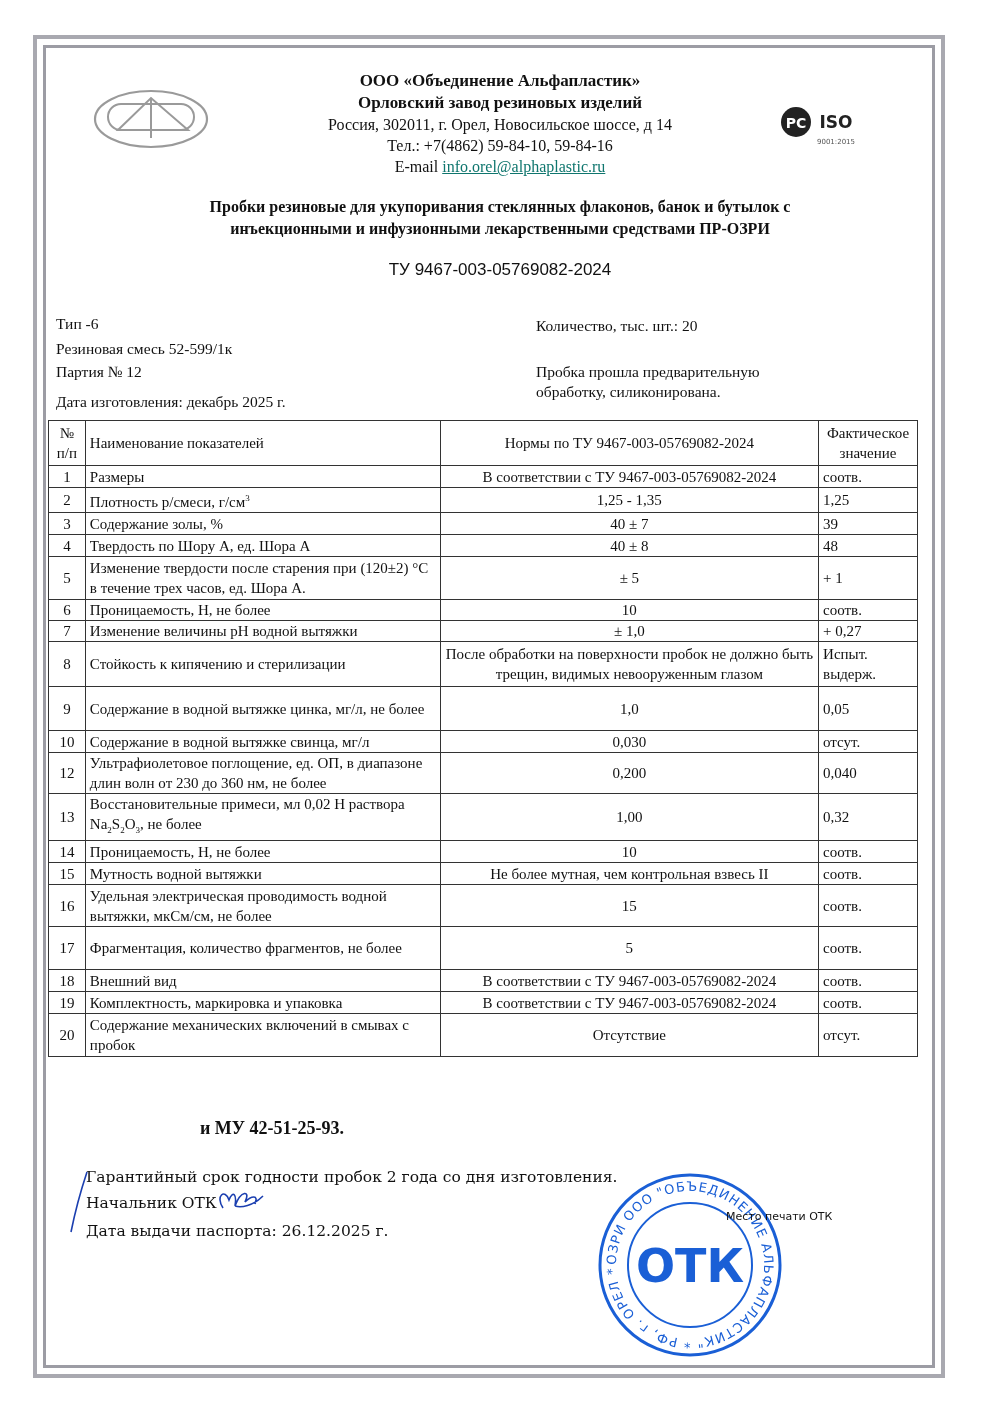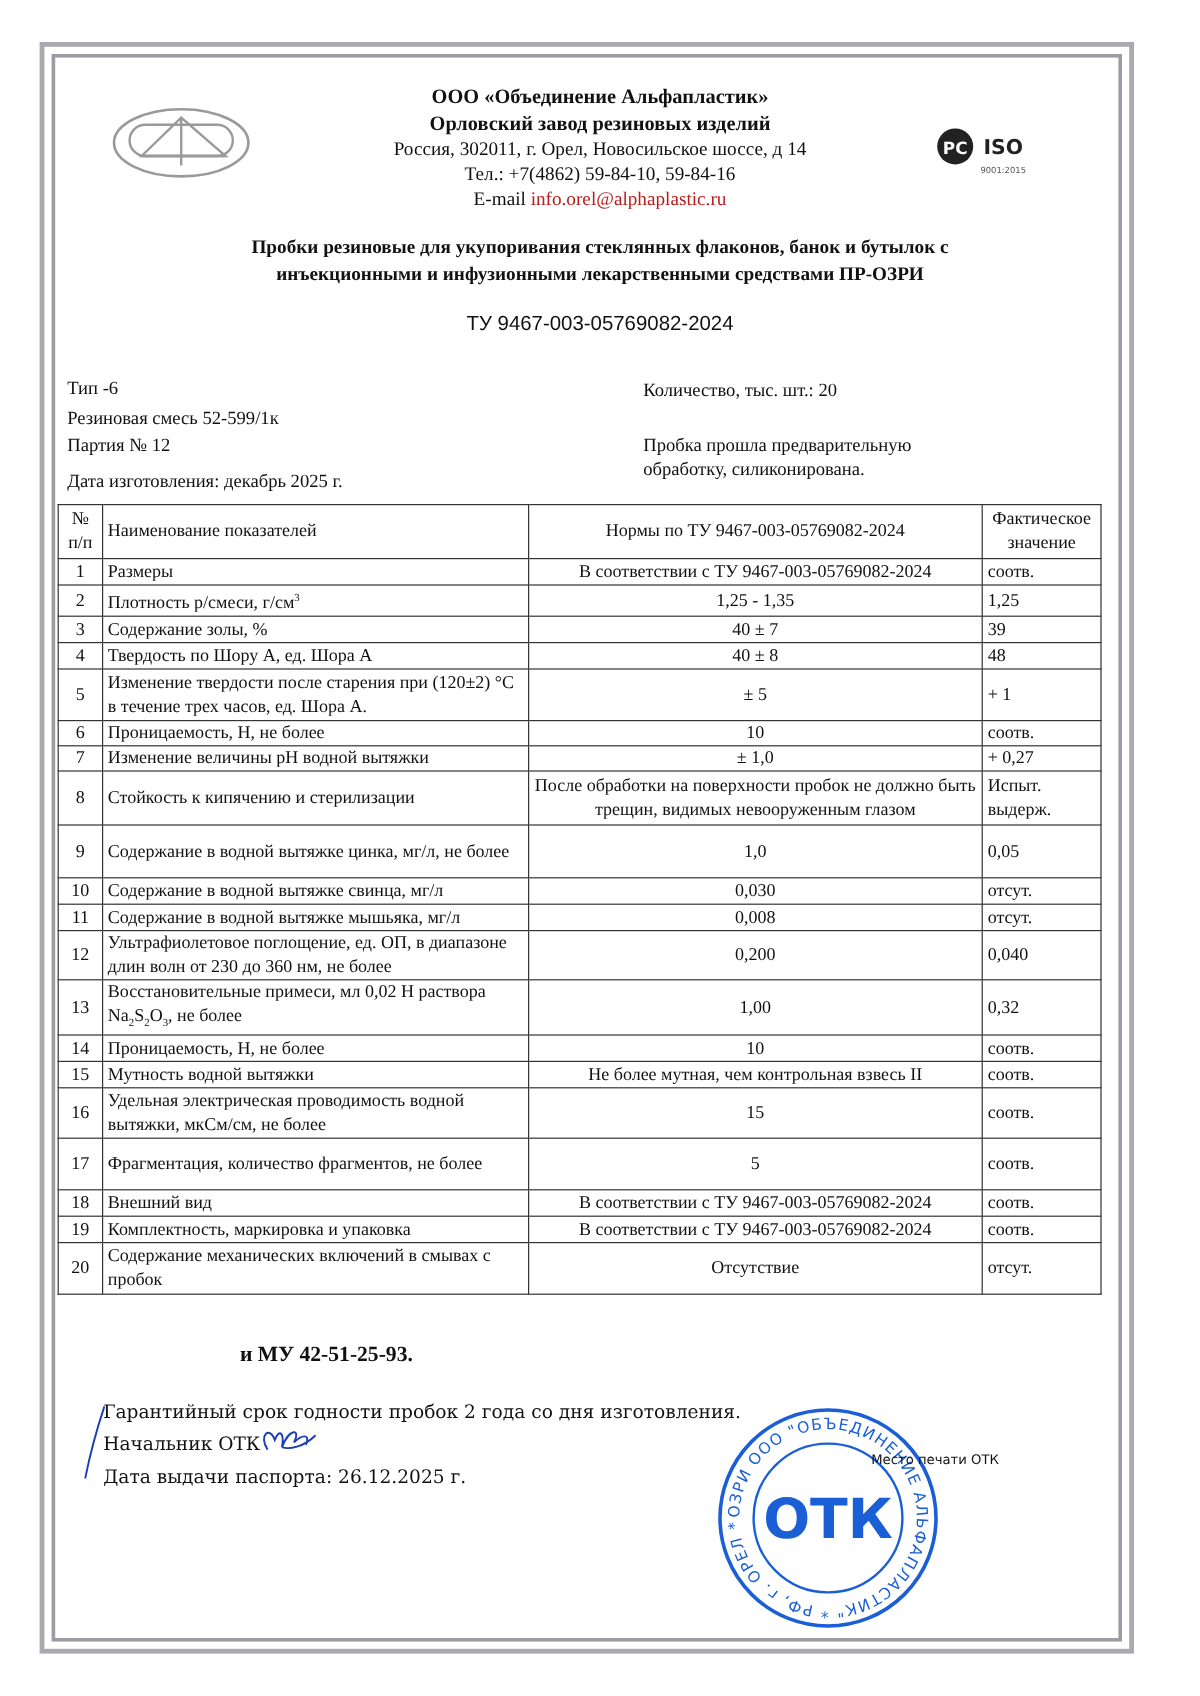--- a/index.html
+++ b/index.html
@@ -7,21 +7,21 @@
          font-family: "Liberation Serif", "DejaVu Serif", serif; color: #111; }
   .frame-outer { position: absolute; left: 33px; top: 35px; width: 912px; height: 1343px;
                  border: 4px solid #a9a9b0; box-sizing: border-box; }
   .frame-inner { position: absolute; left: 43px; top: 45px; width: 892px; height: 1323px;
                  border: 3px solid #9c9ca4; box-sizing: border-box; }
   .logo { position: absolute; left: 92px; top: 88px; width: 118px; height: 62px; }
   .iso  { position: absolute; left: 778px; top: 100px; width: 84px; height: 50px; }
   .hdr { position: absolute; left: 240px; width: 520px; text-align: center; }
   .hdr .l1 { font-weight: bold; font-size: 17px; line-height: 22px; }
   .hdr .l2 { font-size: 16px; line-height: 21px; }
-  .hdr a { color: #b91c1c; }
+  .hdr a { color: #0f766e; text-decoration: underline; }
   .title { position: absolute; left: 100px; top: 196px; width: 800px; text-align: center;
            font-weight: bold; font-size: 16px; line-height: 22px; }
   .tu { position: absolute; left: 200px; top: 260px; width: 600px; text-align: center;
         font-family: "Liberation Sans", sans-serif; font-size: 17px; }
   .meta { position: absolute; font-size: 15.5px; line-height: 20px; }
   table.spec { position: absolute; left: 48px; top: 420px; width: 870px; border-collapse: collapse;
                font-size: 15px; }
   table.spec td, table.spec th { border: 1.3px solid #333; padding: 0 4px; line-height: 20px; vertical-align: middle; }
   table.spec th { font-weight: normal; text-align: center; }
   .c-n { width: 28px; text-align: center; }
@@ -142,26 +142,20 @@
         <td class="c-name">Содержание в водной вытяжке цинка, мг/л, не более</td>
         <td class="c-norm">1,0</td>
         <td class="c-act">0,05</td>
       </tr>
   <tr style="height:22px">
         <td class="c-n">10</td>
         <td class="c-name">Содержание в водной вытяжке свинца, мг/л</td>
         <td class="c-norm">0,030</td>
         <td class="c-act">отсут.</td>
       </tr>
-  <tr style="height:22px">
-        <td class="c-n">11</td>
-        <td class="c-name">Содержание в водной вытяжке мышьяка, мг/л</td>
-        <td class="c-norm">0,008</td>
-        <td class="c-act">отсут.</td>
-      </tr>
   <tr style="height:41px">
         <td class="c-n">12</td>
         <td class="c-name">Ультрафиолетовое поглощение, ед. ОП, в диапазоне длин волн от 230 до 360 нм, не более</td>
         <td class="c-norm">0,200</td>
         <td class="c-act">0,040</td>
       </tr>
   <tr style="height:42px">
         <td class="c-n">13</td>
         <td class="c-name"><span>Восстановительные примеси, мл 0,02 Н раствора Na</span><sub style="font-size:9px">2</sub><span>S</span><sub style="font-size:9px">2</sub><span>O</span><sub style="font-size:9px">3</sub><span>, не более</span></td>
         <td class="c-norm">1,00</td>

